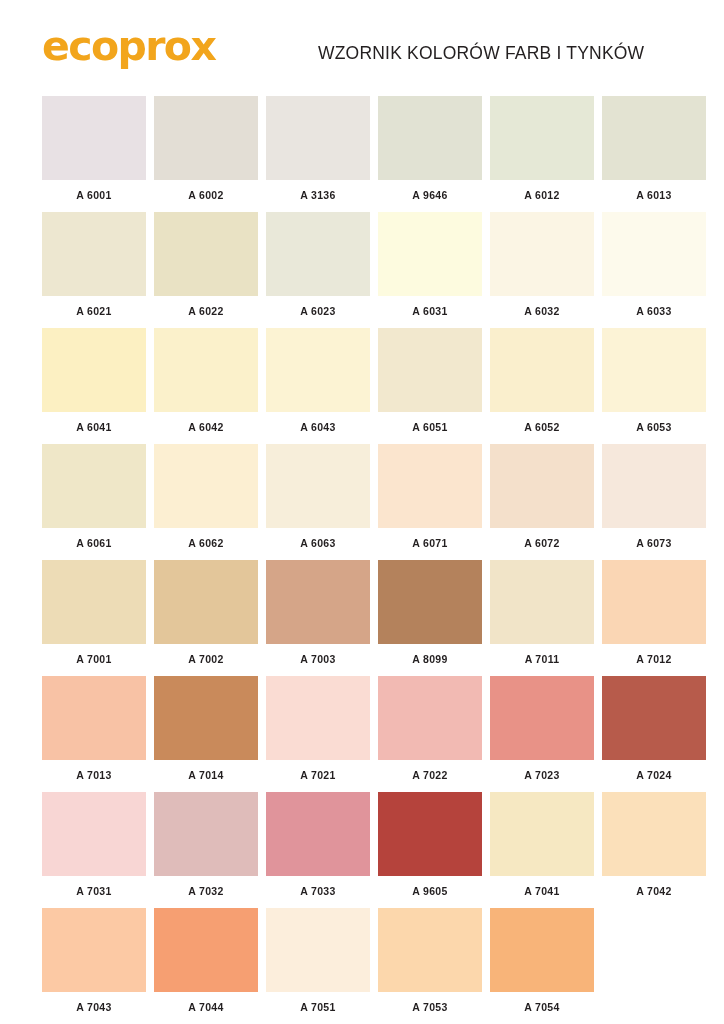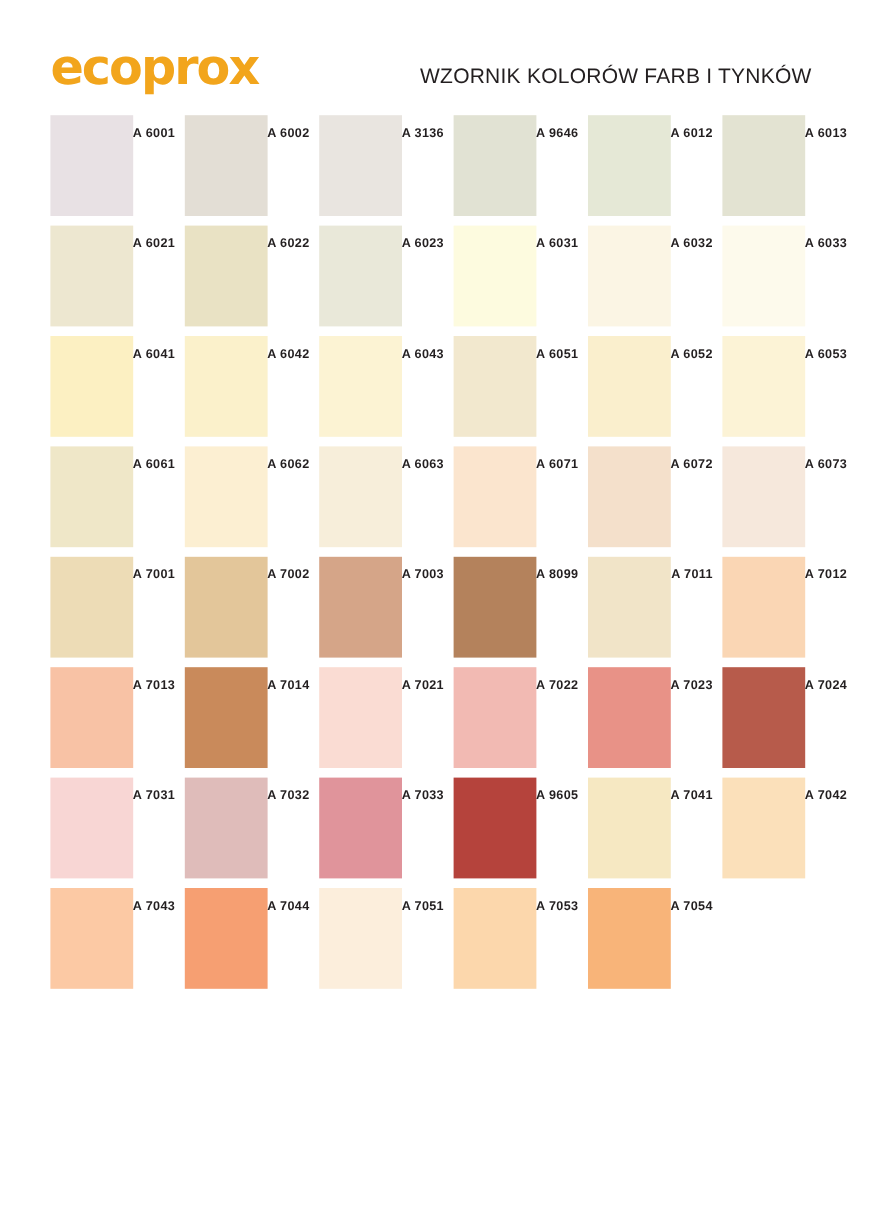--- a/index.html
+++ b/index.html
@@ -19,21 +19,21 @@
     width: 724px;
     height: 1024px;
     background: #ffffff;
     box-sizing: border-box;
   }
 
   
   .header {
     position: absolute;
     left: 0;
-    top: 10px;
+    top: 0;
     width: 724px;
     height: 88px;
     display: flex;
     align-items: center;
   }
 
   .brand-logo {
     position: absolute;
     left: 42px;
     top: 26px;
@@ -48,21 +48,20 @@
 
   .doc-title {
     position: absolute;
     left: 318px;
     top: 43px;
     font-family: "Liberation Sans", sans-serif;
     font-size: 17.5px;
     letter-spacing: 0.2px;
     color: #231f20;
     white-space: nowrap;
-    margin-left: 32px;
   }
 
   
   .swatch-grid {
     position: absolute;
     left: 42px;
     top: 96px;
     width: 642px;
     display: flex;
     flex-direction: column;
@@ -71,21 +70,21 @@
   .swatch-row {
     display: flex;
     flex-direction: row;
     gap: 8px;
     margin-bottom: 8px;
   }
 
   .swatch-cell {
     width: 104px;
     display: flex;
-    flex-direction: row;
+    flex-direction: column;
     align-items: stretch;
   }
 
   .swatch-chip {
     width: 104px;
     height: 84px;
     display: block;
   }
 
   .swatch-label {

